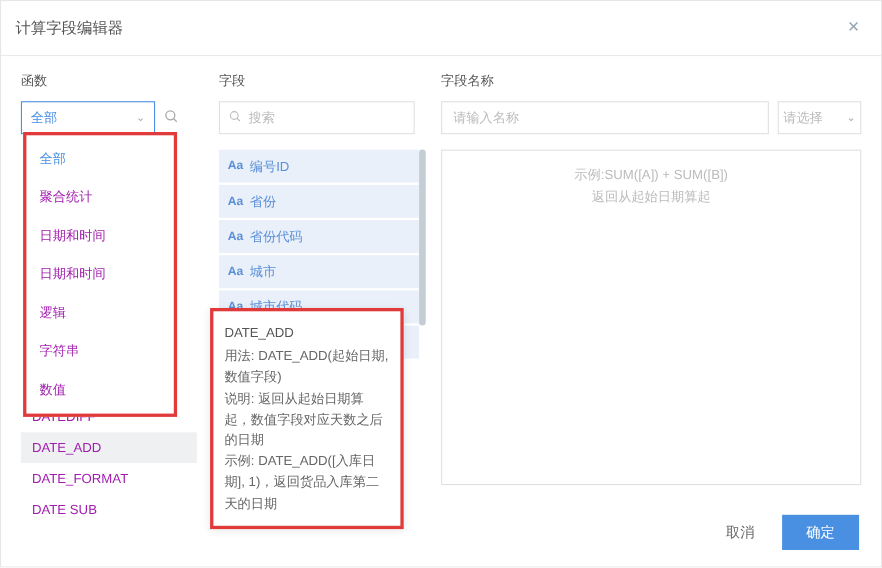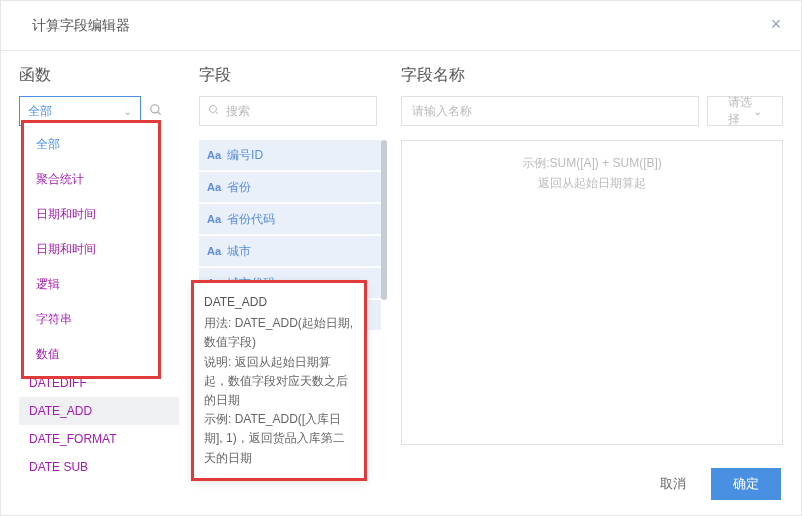--- a/index.html
+++ b/index.html
@@ -7,33 +7,33 @@
     font-family: "PingFang SC", "Microsoft YaHei", -apple-system, sans-serif;
     font-size: 12px; color: #555; background: #f5f5f5;
     width: 802px; height: 516px;
   }
   .dialog {
     width: 802px; height: 516px; background: #fff;
     border: 1px solid #e6e6e6; position: relative;
   }
   .dlg-header {
     height: 50px; border-bottom: 1px solid #eaeaea;
-    display: flex; align-items: center; padding: 0 31px;
+    display: flex; align-items: center; padding: 0 13px;
   }
   .dlg-title { font-size: 14px; color: #555; }
   .close-x {
     position: absolute; right: 14px; top: 12px; width: 22px; height: 22px;
     display: flex; align-items: center; justify-content: center;
     color: #93a3b3; font-size: 18px; cursor: pointer;
   }
   .dlg-body {
     display: flex; padding: 14px 18px 0 18px; height: 405px;
   }
   .col { display: flex; flex-direction: column; }
-  .col-label { font-size: 16px; color: #555; margin-bottom: 10px; }
+  .col-label { font-size: 12px; color: #555; margin-bottom: 10px; }
   .col-funcs { width: 180px; }
   .col-fields { width: 202px; }
   .col-right { flex: 1; }
   .select-row { display: flex; align-items: center; gap: 8px; }
   .select-box {
     height: 30px; width: 122px; border: 1px solid #4a90e2;
     display: flex; align-items: center; padding: 0 8px;
     color: #4a90e2; cursor: pointer; position: relative; background: #fff;
   }
   .select-box .sel-text { flex: 1; font-size: 12px; }
@@ -93,21 +93,21 @@
     padding: 0 10px; display: flex; align-items: center;
   }
   .name-input input {
     border: none; outline: none; font-size: 12px; width: 100%;
     background: transparent;
   }
   .name-input input::placeholder { color: #bbb; }
   .type-select {
     height: 30px; width: 76px; border: 1px solid #e0e0e0;
     display: flex; align-items: center; justify-content: space-between;
-    padding: 0 20px; color: #bbb; cursor: pointer; font-size: 12px;
+    padding: 0 4px; color: #bbb; cursor: pointer; font-size: 12px;
   }
   .formula-area {
     margin-top: 14px; height: 305px; border: 1px solid #e0e0e0;
     padding: 12px 14px; font-size: 12px; color: #bbb; line-height: 1.7; text-align: center;
   }
   .dlg-footer {
     height: 56px; display: flex; align-items: center;
     justify-content: flex-end; padding: 0 20px; gap: 3px;
   }
   .btn {

